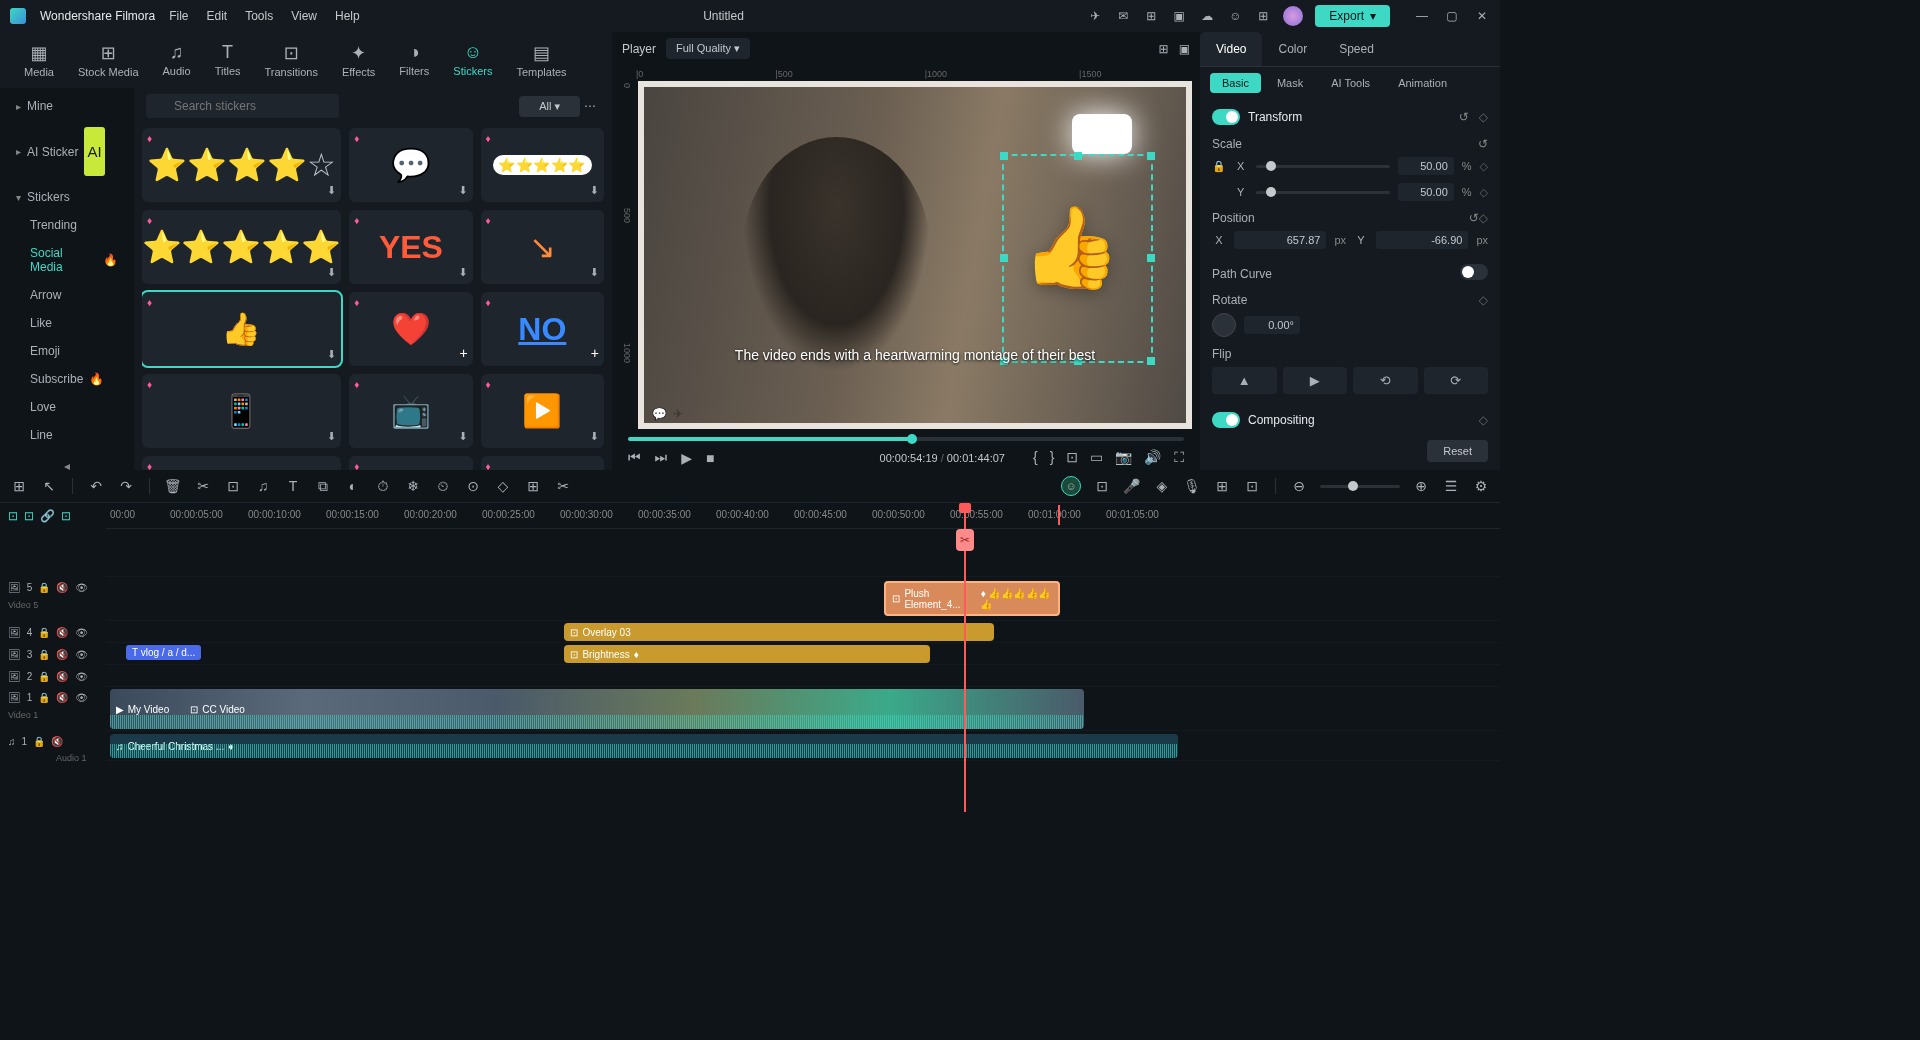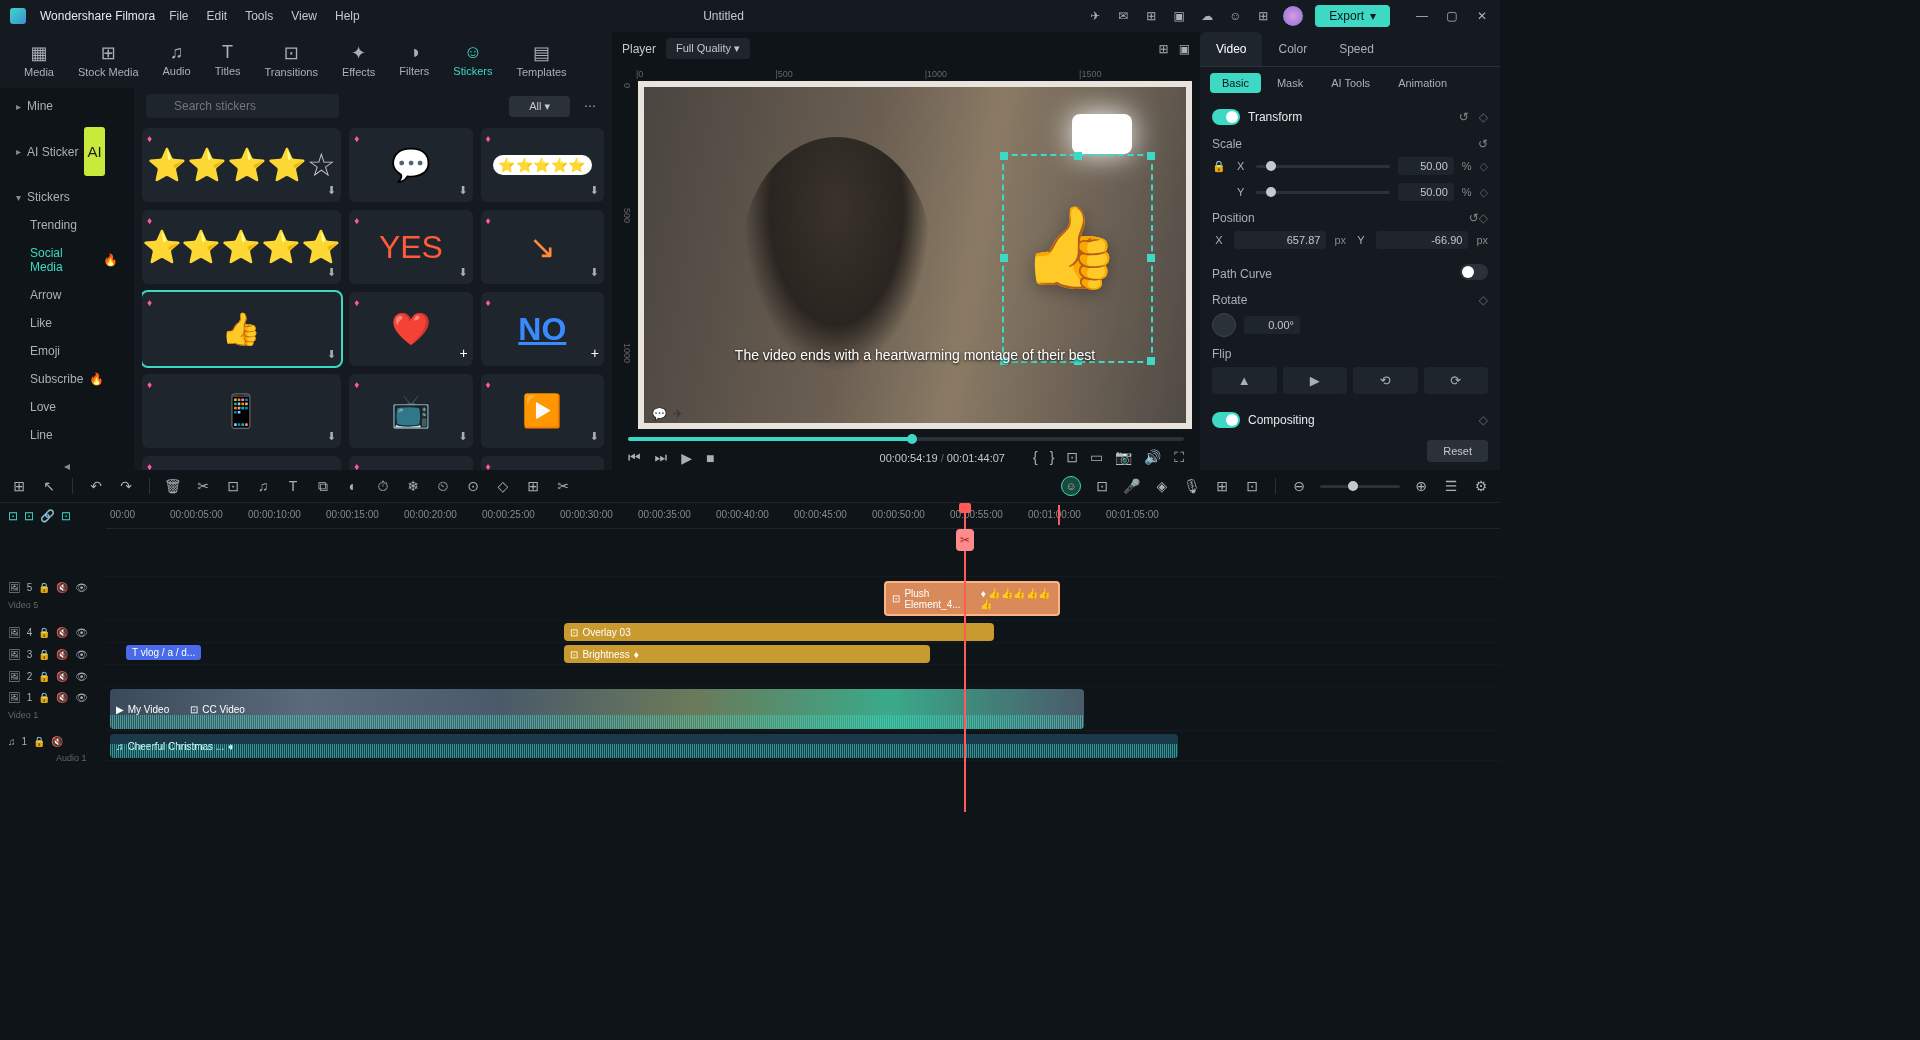--- a/index.html
+++ b/index.html
@@ -31,21 +31,21 @@
 .sidebar { width: 134px; background: #0f1419; padding: 4px 0; }
 .side-item { padding: 7px 16px; font-size: 12px; color: #aab0b6; cursor: pointer; display: flex; align-items: center; gap: 6px; }
 .side-item.indent { padding-left: 30px; }
 .side-item.active { color: #3dd9c4; }
 .side-item .chev { color: #888; font-size: 10px; }
 .ai-badge { background: #c9e93a; color: #1a1a1a; font-size: 15px; border-radius: 3px; padding: 16px 3px; }
 .fire { color: #ff6b35; }
 .side-collapse { text-align: center; padding: 6px; color: #888; cursor: pointer; margin-top: 4px; }
 
 .browser-content { flex: 1; background: #141a20; display: flex; flex-direction: column; padding: 0 8px; }
-.search-row { display: flex; align-items: center; gap: 10px; padding: 6px 4px; }
+.search-row { display: flex; align-items: center; padding: 6px 4px; }
 .search-box { flex: 1; background: #1e252c; border: none; border-radius: 4px; padding: 5px 10px 5px 28px; color: #888; font-size: 12px; position: relative; }
 .search-wrap { flex: 1; position: relative; }
 .search-wrap::before { content: "⌕"; position: absolute; left: 8px; top: 4px; color: #888; font-size: 14px; }
 .filter-chip { background: #2a3139; border: none; color: #c5c8cc; border-radius: 4px; padding: 4px 20px; font-size: 11px; cursor: pointer; }
 .dots { color: #aab0b6; cursor: pointer; padding: 0 4px; }
 
 .sticker-grid { flex: 1; display: grid; grid-template-columns: repeat(3, 1fr); gap: 8px; overflow-y: auto; padding: 4px 0; }
 .sticker-item { height: 74px; background: #1e252c; border-radius: 6px; position: relative; display: flex; align-items: center; justify-content: center; font-size: 32px; cursor: pointer; }
 .sticker-item.selected { outline: 2px solid #3dd9c4; }
 .sticker-item .dia { position: absolute; top: 5px; left: 5px; color: #ff5a9e; font-size: 10px; }
@@ -272,21 +272,21 @@
           <div class="sticker-item"><span class="dia">♦</span>⭐⭐⭐⭐☆<span class="dl">⬇</span></div>
           <div class="sticker-item"><span class="dia">♦</span>💬<span class="dl">⬇</span></div>
           <div class="sticker-item">
               <span class="dia">♦</span>
               <span style="font-size:14px;background:#fff;padding:2px 6px;border-radius:10px;">⭐⭐⭐⭐⭐</span>
               <span class="dl">⬇</span>
             </div>
           <div class="sticker-item"><span class="dia">♦</span>⭐⭐⭐⭐⭐<span class="dl">⬇</span></div>
           <div class="sticker-item">
               <span class="dia">♦</span>
-              <span style="color:#ff5a3a;font-weight:normal;">YES</span>
+              <span style="color:#ff5a3a;font-weight:bold;">YES</span>
               <span class="dl">⬇</span>
             </div>
           <div class="sticker-item">
               <span class="dia">♦</span>
               <span style="color:#ff8a3a;">↘</span>
               <span class="dl">⬇</span>
             </div>
           <div class="sticker-item selected"><span class="dia">♦</span>👍<span class="dl">⬇</span></div>
           <div class="sticker-item"><span class="dia">♦</span>❤️<span class="plus">+</span></div>
           <div class="sticker-item">

